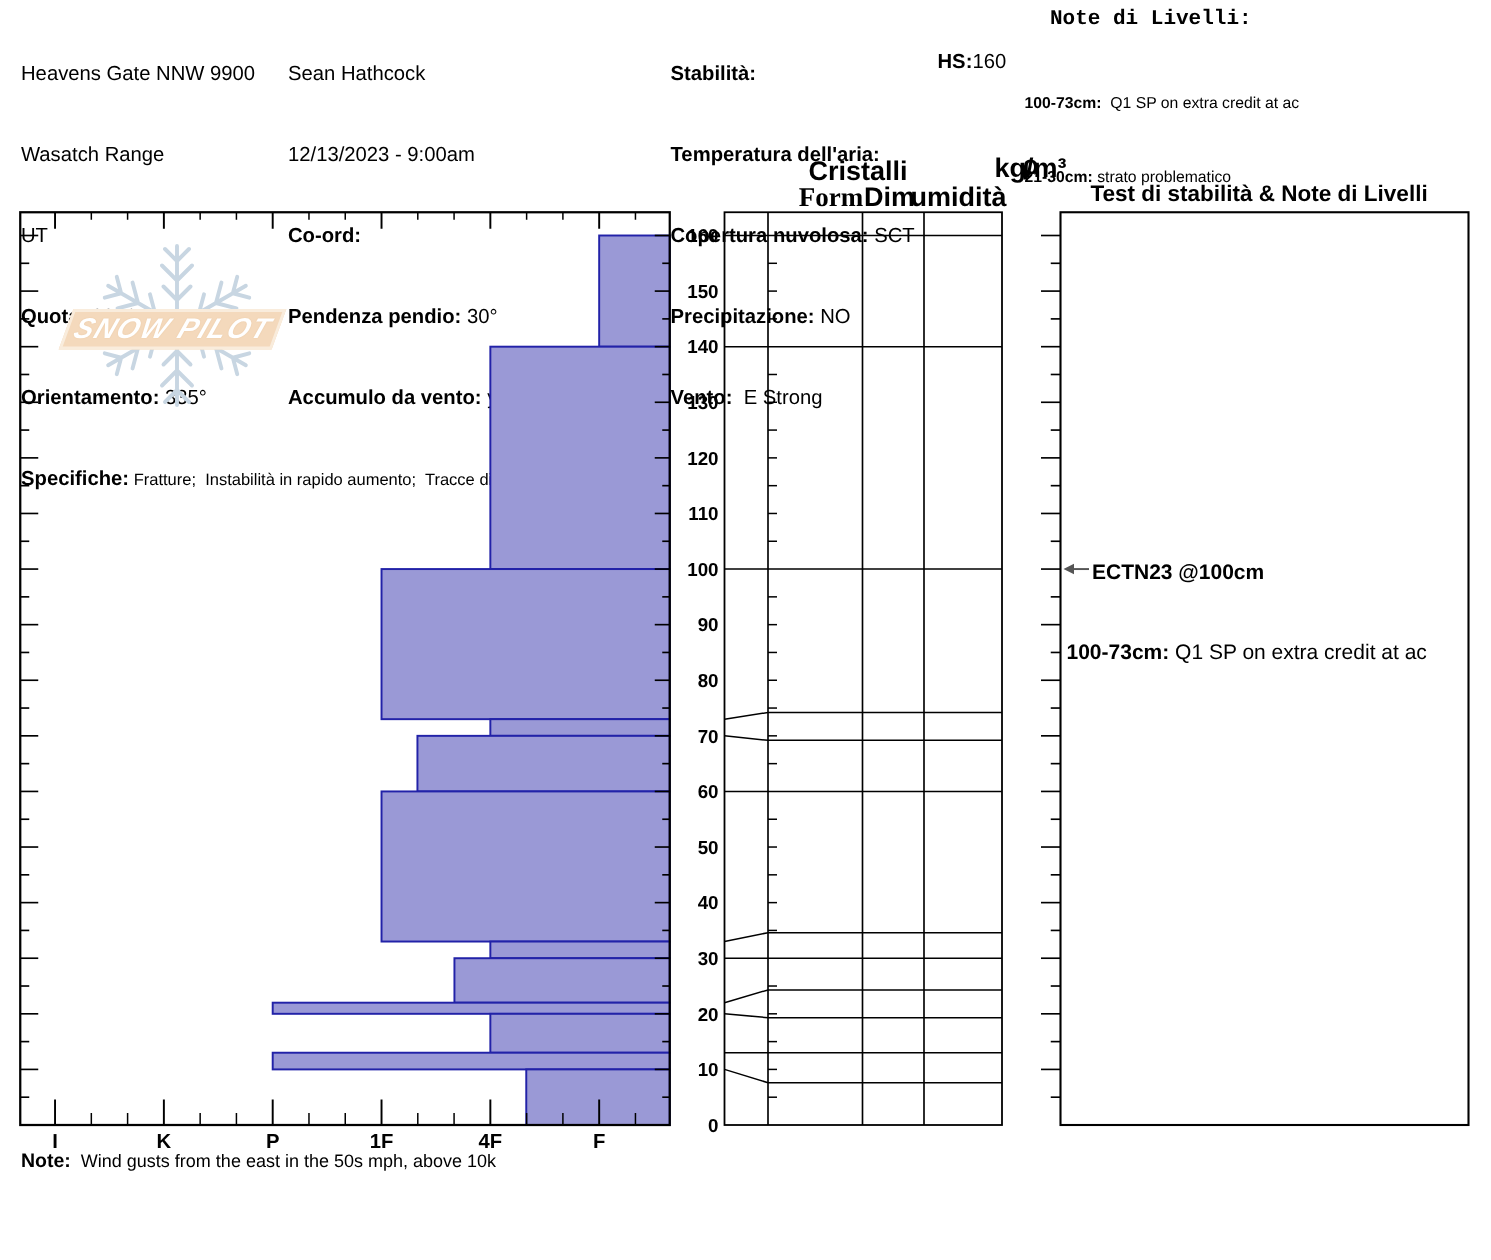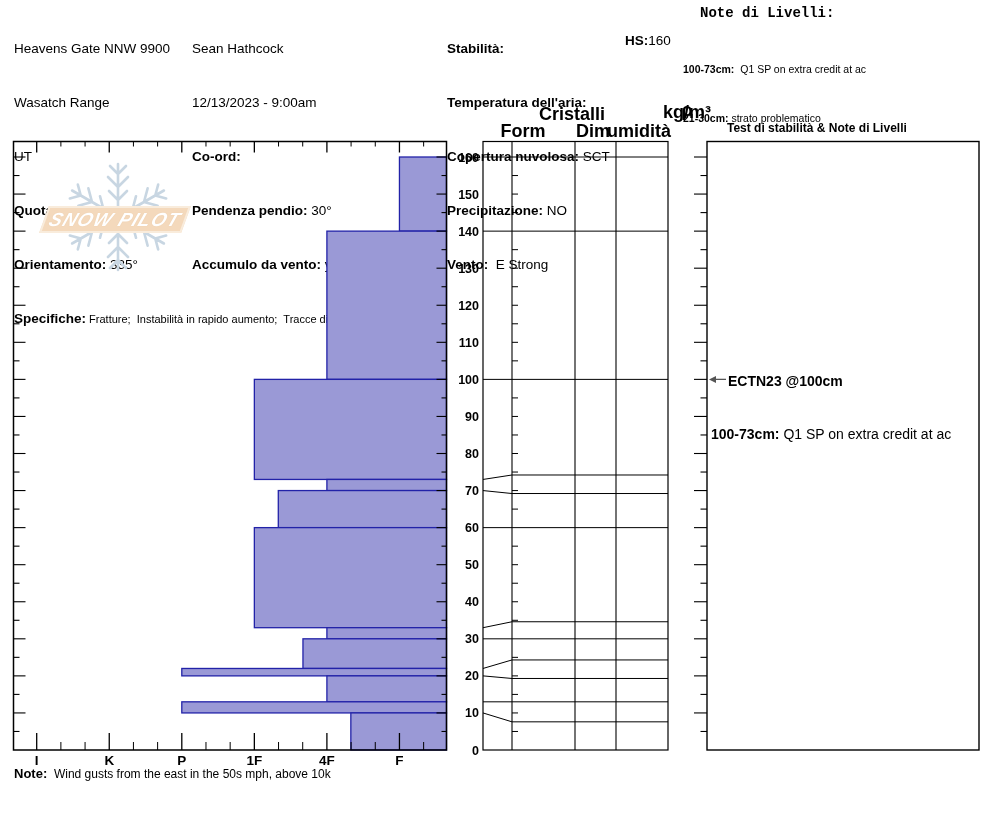--- a/index.html
+++ b/index.html
@@ -6,21 +6,21 @@
   body{width:994px;height:840px;position:relative;overflow:hidden;
        font-family:"Liberation Sans", sans-serif;color:#000;}
   .page{position:absolute;inset:0;}
   .abs{position:absolute;white-space:pre;}
   .hline{font-size:13.5px;line-height:18px;white-space:pre;}
   .b{font-weight:bold;}
   .small{font-size:11px;}
   .notes-title{font-size:14px;font-weight:bold;font-family:Liberation Mono, monospace;}
   .note-item{font-size:10.5px;line-height:13px;white-space:pre;}
   .colhdr{font-size:18px;font-weight:bold;text-align:right;transform:translateX(-50%);}
-  .testhdr{font-size:12px;font-weight:bold;}
+  .testhdr{font-size:15px;font-weight:bold;}
   .ann{font-size:14px;white-space:pre;}
   .footer{font-size:12px;white-space:pre;}
   .footer .b{font-size:13px;}
   #chart{position:absolute;left:0;top:0;width:994px;height:840px;pointer-events:none;}
   .logo-banner{position:absolute;left:44px;top:206px;width:138px;height:23px;
        background:#f4d9bc;border:2px solid #f9ecdc;transform:skewX(-20deg);
        display:flex;align-items:center;justify-content:center;z-index:3;}
   .logo-banner span{font-size:19px;font-weight:bold;font-style:italic;
        color:#fff;letter-spacing:1px;text-shadow:0 0 1px #e9c69f;}
 </style>
@@ -289,21 +289,21 @@
       <line x1="694" y1="157" x2="707" y2="157" stroke="#000000" stroke-width="1.1"></line>
       <line x1="712" y1="379.375" x2="726" y2="379.375" stroke="#555555" stroke-width="1.3"></line>
       <polygon points="709,379.375 716,375.875 716,382.875" fill="#555555"></polygon>
     </svg>
 
   <div class="logo-banner">
       <span>SNOW PILOT</span>
     </div>
 
   <div class="abs colhdr" style="left:572px;top:104px;">Cristalli</div>
-  <div class="abs colhdr" style="left:523px;top:121px;">Form</div>
+  <div class="abs colhdr" style="left:554px;top:121px;font-family:Liberation Serif, serif;">Form</div>
   <div class="abs colhdr" style="left:593px;top:121px;">Dim</div>
   <div class="abs colhdr" style="left:639px;top:121px;">umidità</div>
   <div class="abs colhdr" style="left:687px;top:100px;">ρ</div>
   <div class="abs colhdr" style="left:687px;top:102px;">kg/m³</div>
   <div class="abs testhdr" style="left:727px;top:121px;">Test di stabilità &amp; Note di Livelli</div>
 
   <div class="abs ann b" style="left:728px;top:373px;">ECTN23 @100cm</div>
   <div class="abs ann" style="left:711px;top:426px;"><span class="b">100-73cm:</span><span> Q1 SP on extra credit at ac</span></div>
 
   <div class="abs footer" style="left:14px;top:766px;"><span class="b">Note:</span><span>  Wind gusts from the east in the 50s mph, above 10k</span></div>

